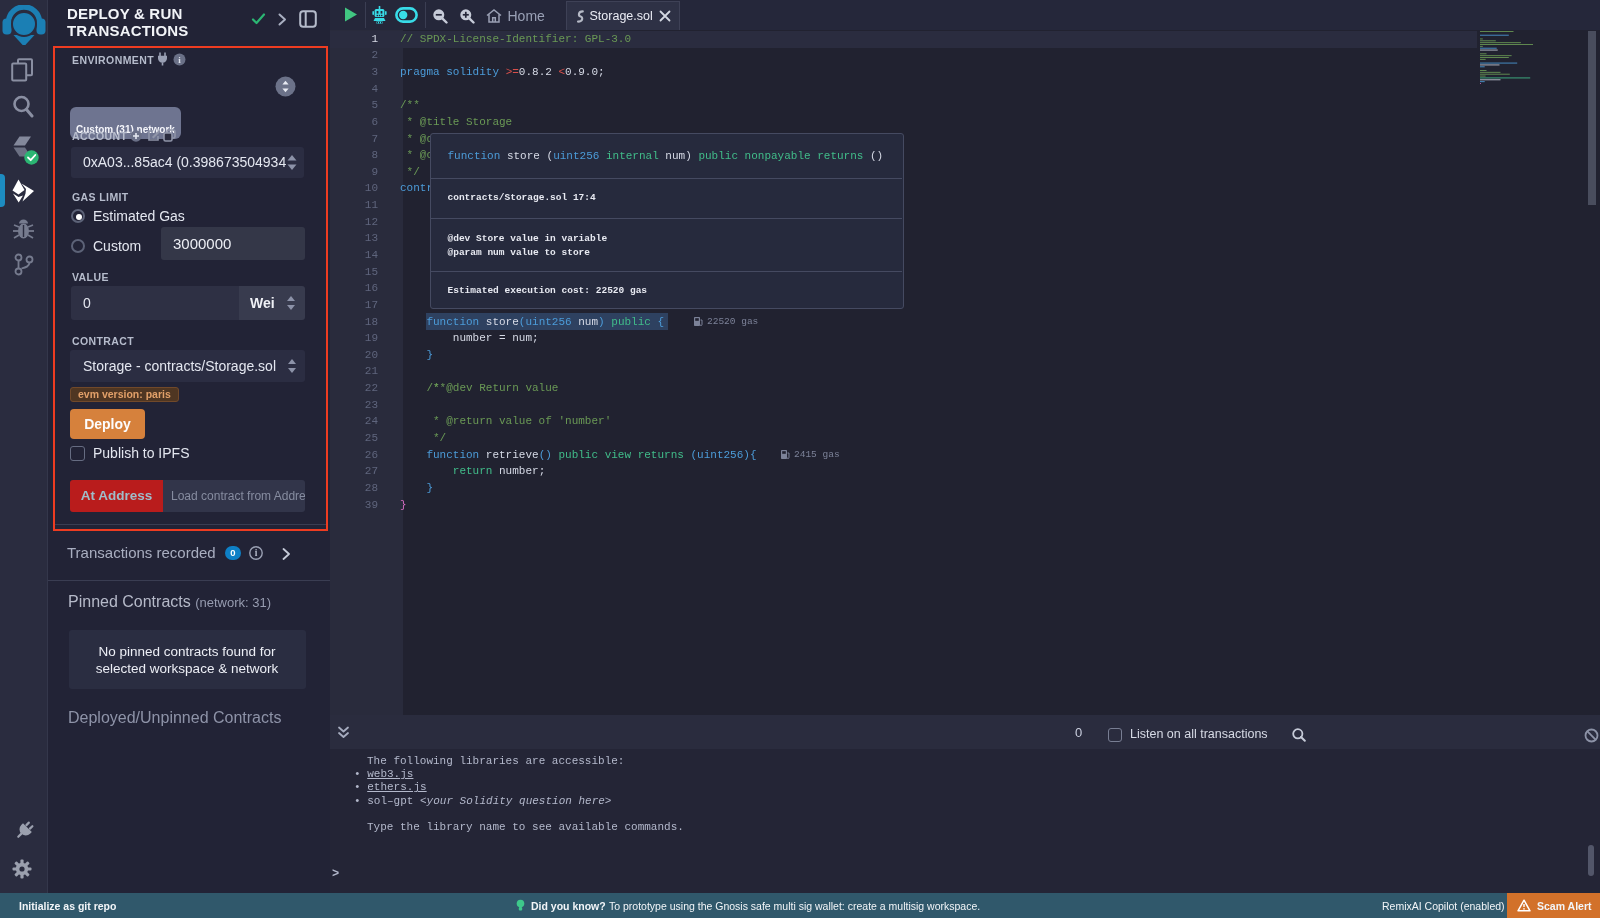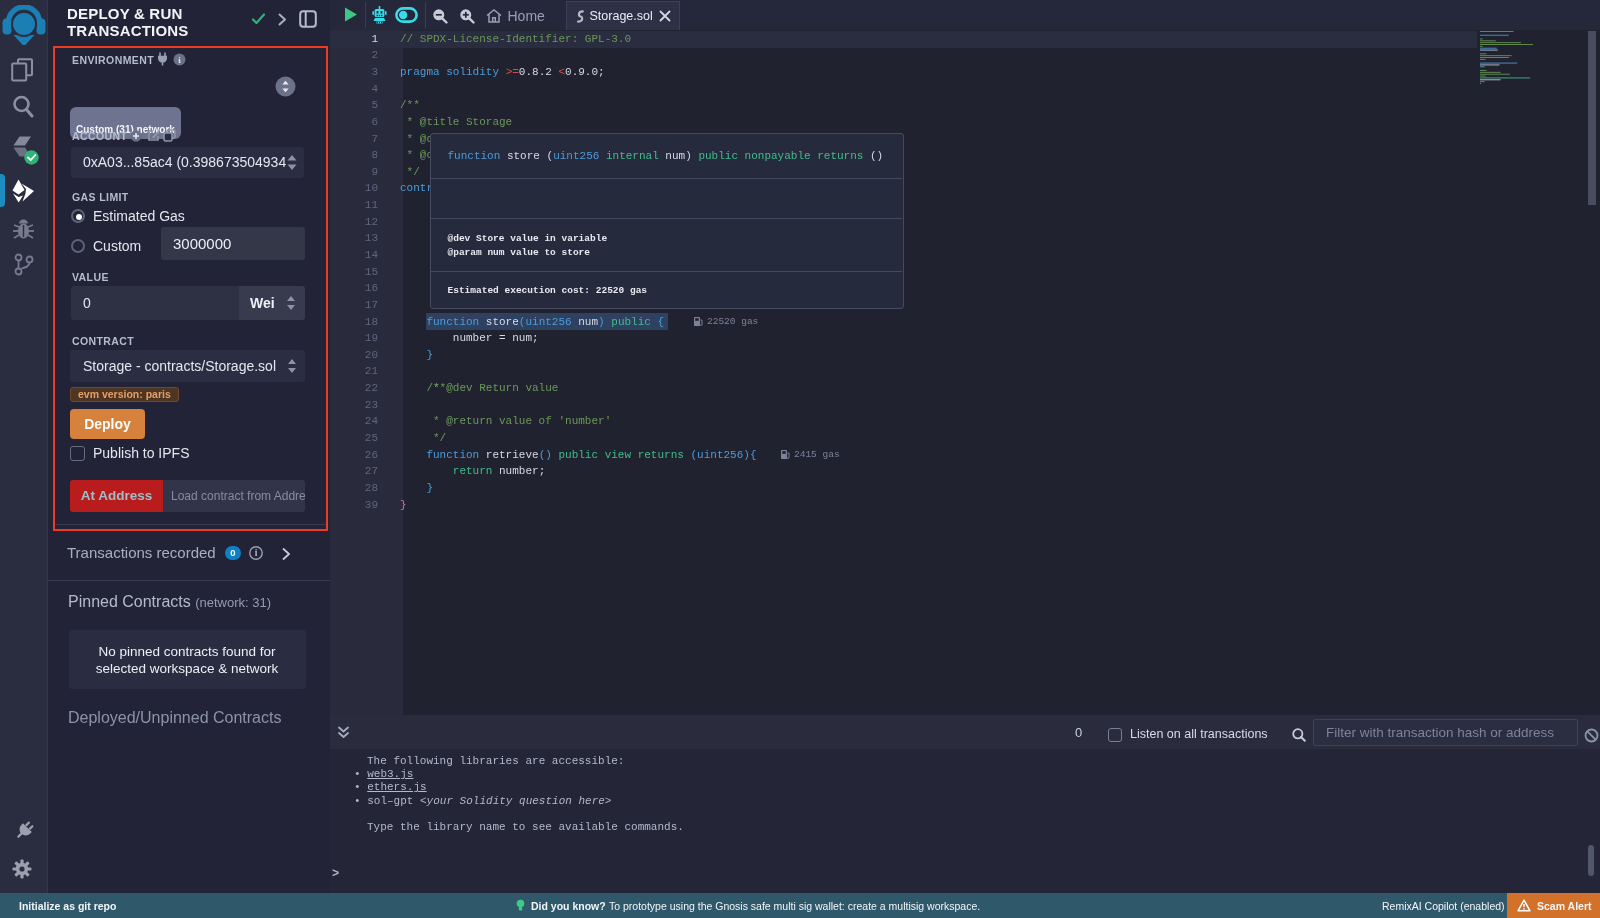--- a/index.html
+++ b/index.html
@@ -351,20 +351,21 @@
   <svg class="abs" style="left:450px;top:449px;" width="10" height="11" viewBox="0 0 10 11">
       <rect x="1" y="1" width="6" height="9" rx="0.8" fill="#7c8298"></rect>
       <rect x="2.2" y="2.2" width="3.6" height="2.6" fill="#212230"></rect>
       <path d="M7.5,4 h1.5 v4.5 a1,1 0 0 1 -2,0" fill="none" stroke="#7c8298" stroke-width="1"></path>
     </svg>
     <div class="abs mono gas" style="left:464px;top:448.5px;">2415 gas</div>
 
   <div class="abs" style="left:99.5px;top:133px;width:474px;height:176px;background:#262a3d;border:1px solid #454a61;border-radius:3px;">
     <div class="abs mono" style="left:17px;top:0;height:44px;line-height:44px;font-size:11px;white-space:pre;"><span style="color:#4c9cd9;">function</span><span style="color:#d6dae6;"> store (</span><span style="color:#4c9cd9;">uint256</span><span style="color:#41bd8a;"> internal</span><span style="color:#d6dae6;"> num) </span><span style="color:#41bd8a;">public nonpayable returns</span><span style="color:#d6dae6;"> ()</span></div>
     <div class="abs" style="left:0;top:44px;width:471px;height:1px;background:#454a61;"></div>
+    <div class="abs mono" style="left:17px;top:44px;height:40px;line-height:40px;font-size:9.5px;font-weight:bold;color:#e8eaf2;">contracts/Storage.sol 17:4</div>
     <div class="abs" style="left:0;top:84px;width:471px;height:1px;background:#454a61;"></div>
     <div class="abs mono" style="left:17px;top:98px;line-height:14px;font-size:9.5px;font-weight:bold;color:#e8eaf2;">@dev Store value in variable<br>@param num value to store</div>
     <div class="abs" style="left:0;top:137px;width:471px;height:1px;background:#454a61;"></div>
     <div class="abs mono" style="left:17px;top:137px;height:39px;line-height:39px;font-size:9.5px;font-weight:bold;color:#e8eaf2;">Estimated execution cost: 22520 gas</div>
   </div>
 
   <svg class="abs" style="left:1149px;top:30px;opacity:0.85;" width="110" height="60" viewBox="0 0 110 60">
       <rect x="1" y="1.00" width="33.5" height="1" fill="#6a9955"></rect>
 <rect x="1" y="4.71" width="28.8" height="1" fill="#4c9cd9"></rect>
 <rect x="1" y="8.43" width="2.8" height="1" fill="#6a9955"></rect>
@@ -400,21 +401,20 @@
         <polyline points="2,7 6.5,11 11,7"></polyline>
     </g>
   </svg>
   <div class="abs" style="left:745px;top:10px;font-size:13px;color:#c9cede;">0</div>
   <div class="abs" style="left:778px;top:13px;width:14px;height:14px;border:1.5px solid #787e93;border-radius:3px;"></div>
   <div class="abs" style="left:800px;top:11.5px;font-size:12.5px;color:#d7dbe6;">Listen on all transactions</div>
   <svg class="abs" style="left:962px;top:13px;" width="14" height="14" viewBox="0 0 14 14">
     <circle cx="5.8" cy="5.8" r="4.6" fill="none" stroke="#c6cbd8" stroke-width="1.8"></circle>
     <line x1="9" y1="9" x2="12.8" y2="12.8" stroke="#c6cbd8" stroke-width="2" stroke-linecap="round"></line>
   </svg>
-  <div class="abs" style="left:983px;top:4px;width:265px;height:27px;background:#2b2d41;border:1px solid #3f4257;border-radius:2px;font-size:13.5px;color:#7e8499;line-height:25px;padding-left:12px;">Filter with transaction hash or address</div>
   <svg class="abs" style="left:1254px;top:13px;" width="15" height="15" viewBox="0 0 15 15">
     <circle cx="7.5" cy="7.5" r="6" fill="none" stroke="#8c92a6" stroke-width="1.8"></circle>
     <line x1="3.2" y1="3.2" x2="11.8" y2="11.8" stroke="#8c92a6" stroke-width="1.8"></line>
   </svg>
 </div>
 <div class="abs" id="terminal">
   <div class="tline" style="left:37px;top:6px;">The following libraries are accessible:</div>
   <div class="tline" style="left:24px;top:19.2px;">• <u>web3.js</u></div>
   <div class="tline" style="left:24px;top:32.4px;">• <u>ethers.js</u></div>
   <div class="tline" style="left:24px;top:45.6px;">• sol–gpt <i>&lt;your Solidity question here&gt;</i></div>

